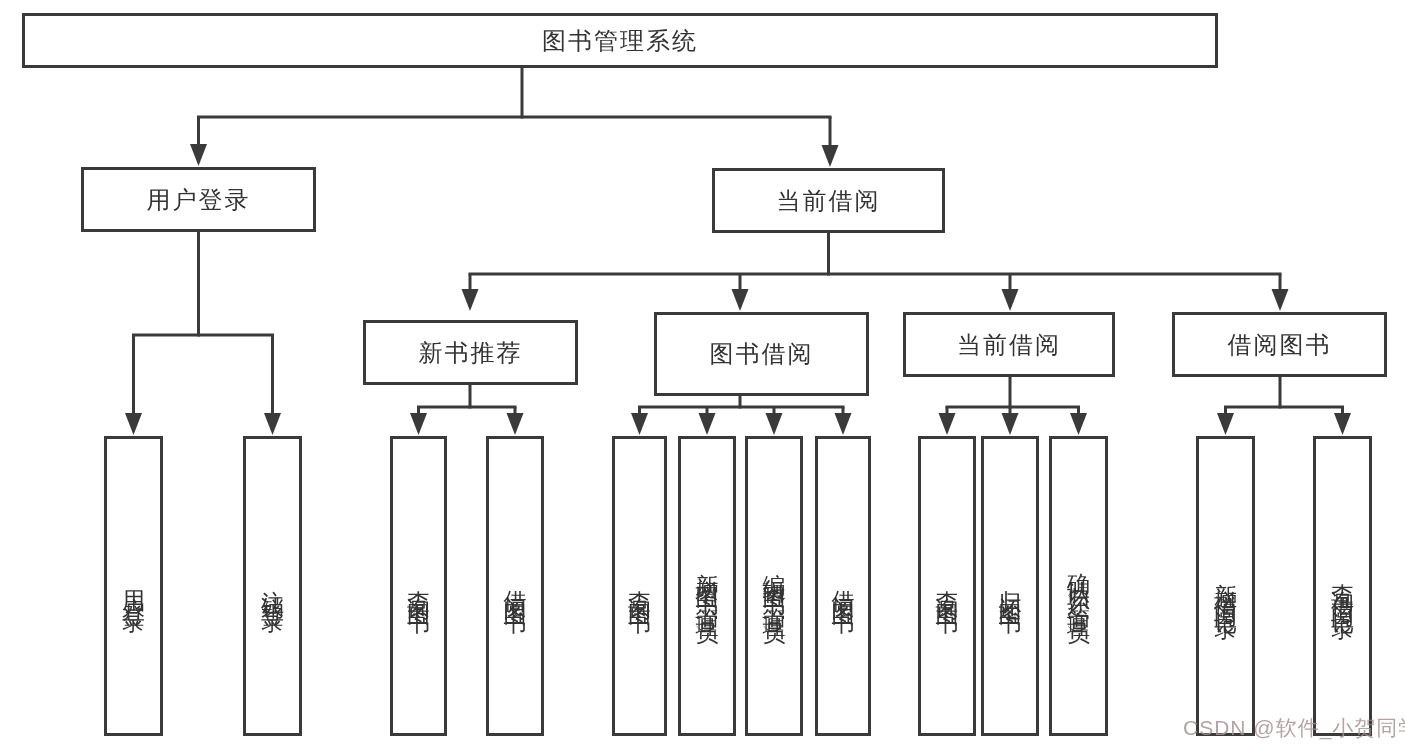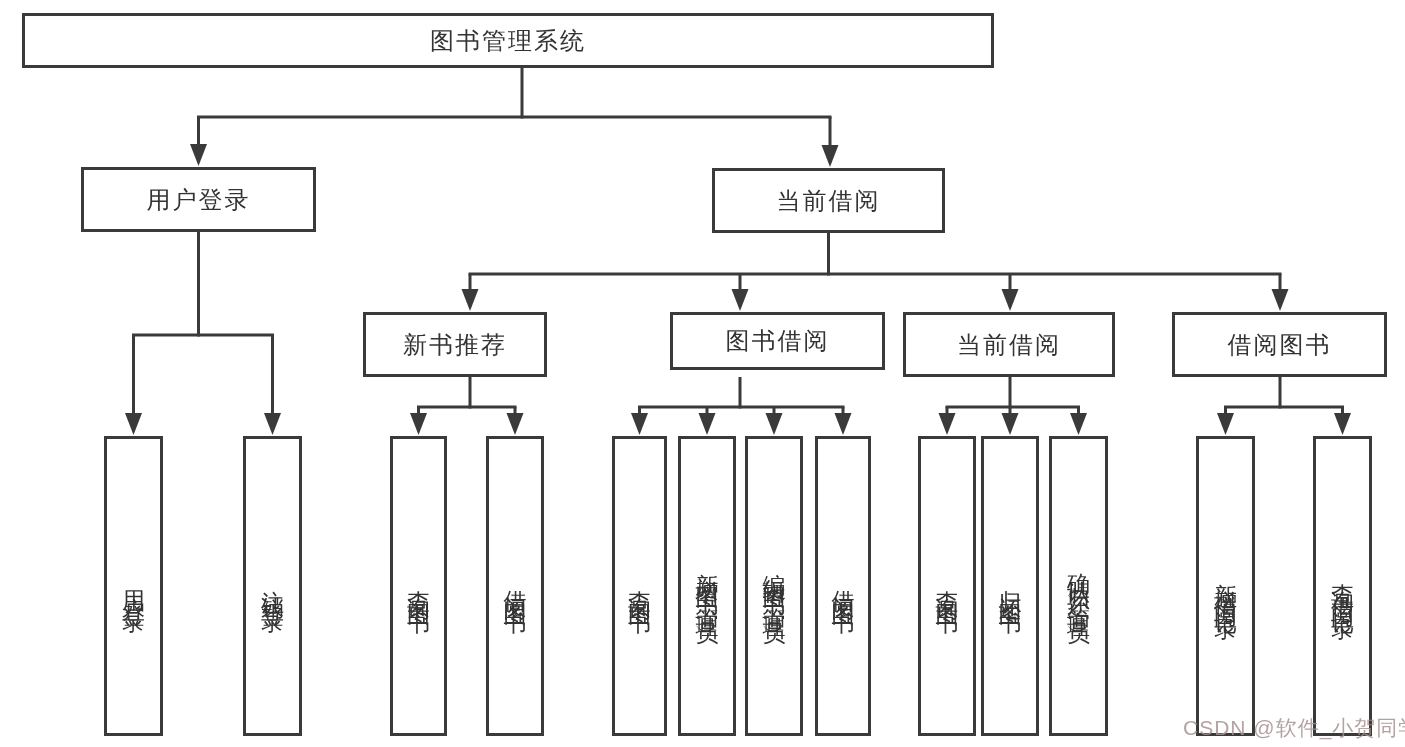--- a/index.html
+++ b/index.html
@@ -128,35 +128,35 @@
     <g>
       <line x1="1280" y1="377" x2="1280" y2="408.5"></line>
       <line x1="1224" y1="407" x2="1344" y2="407"></line>
       <line x1="1225.5" y1="407" x2="1225.5" y2="416"></line>
       <polygon points="1225.5,435 1217,413 1234,413"></polygon>
       <line x1="1342.5" y1="407" x2="1342.5" y2="416"></line>
       <polygon points="1342.5,435 1334,413 1351,413"></polygon>
     </g>
   </svg>
 
-  <div class="box" style="left:22px;top:13px;width:972px;height:55px">
+  <div class="box" style="left:22px;top:13px;width:1196px;height:55px">
     <span class="lbl">图书管理系统</span>
   </div>
 
   <div class="box" style="left:81px;top:167px;width:235px;height:65px">
     <span class="lbl">用户登录</span>
   </div>
   <div class="box" style="left:712px;top:168px;width:233px;height:65px">
     <span class="lbl">当前借阅</span>
   </div>
 
-  <div class="box" style="left:363px;top:312px;width:184px;height:65px">
+  <div class="box" style="left:363px;top:320px;width:215px;height:65px">
     <span class="lbl">新书推荐</span>
   </div>
-  <div class="box" style="left:670px;top:312px;width:215px;height:58px">
+  <div class="box" style="left:654px;top:312px;width:215px;height:84px">
     <span class="lbl">图书借阅</span>
   </div>
   <div class="box" style="left:903px;top:312px;width:212px;height:65px">
     <span class="lbl">当前借阅</span>
   </div>
   <div class="box" style="left:1172px;top:312px;width:215px;height:65px">
     <span class="lbl">借阅图书</span>
   </div>
 
   <div class="box v" style="left:104px;top:436px;width:59px;height:300px">

